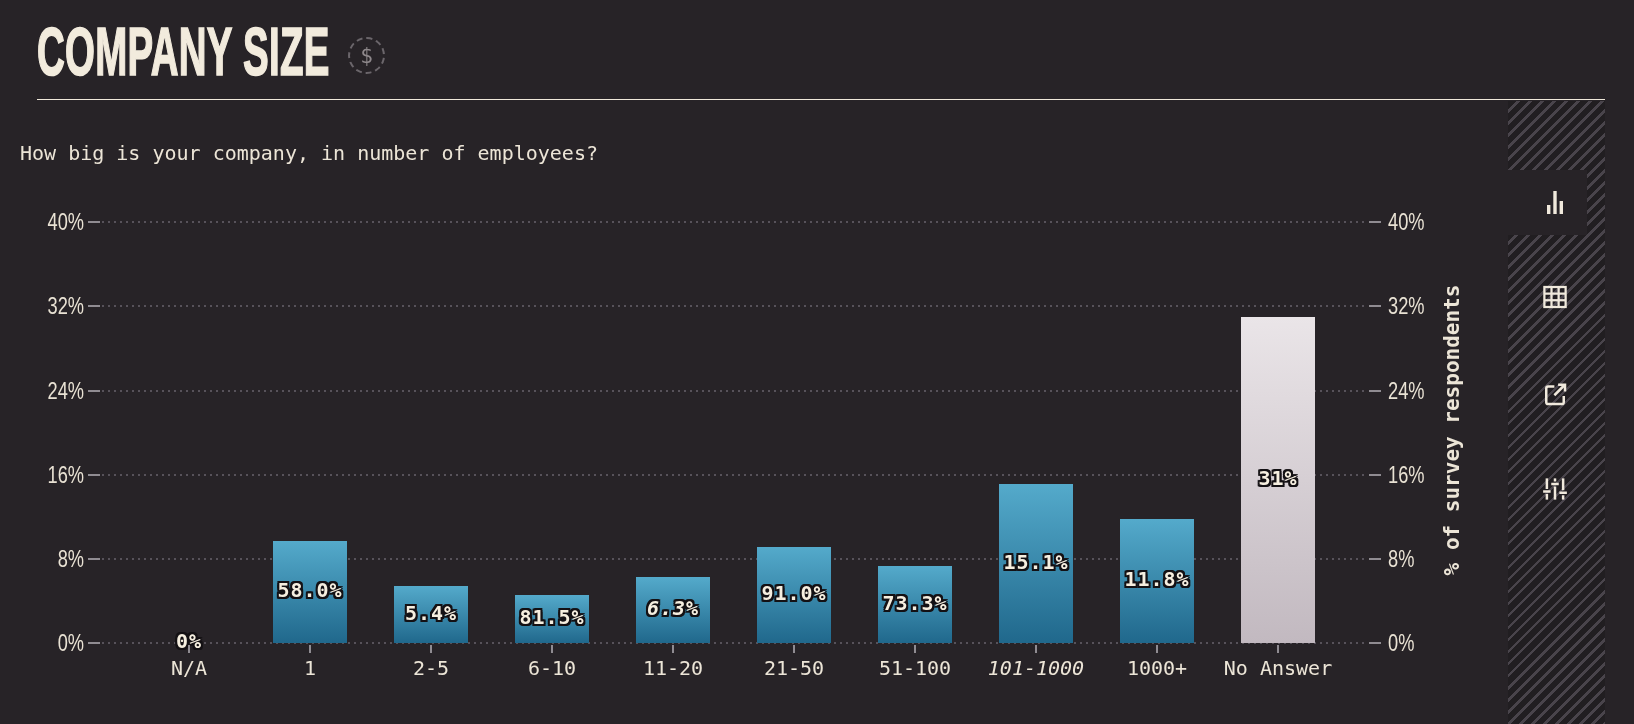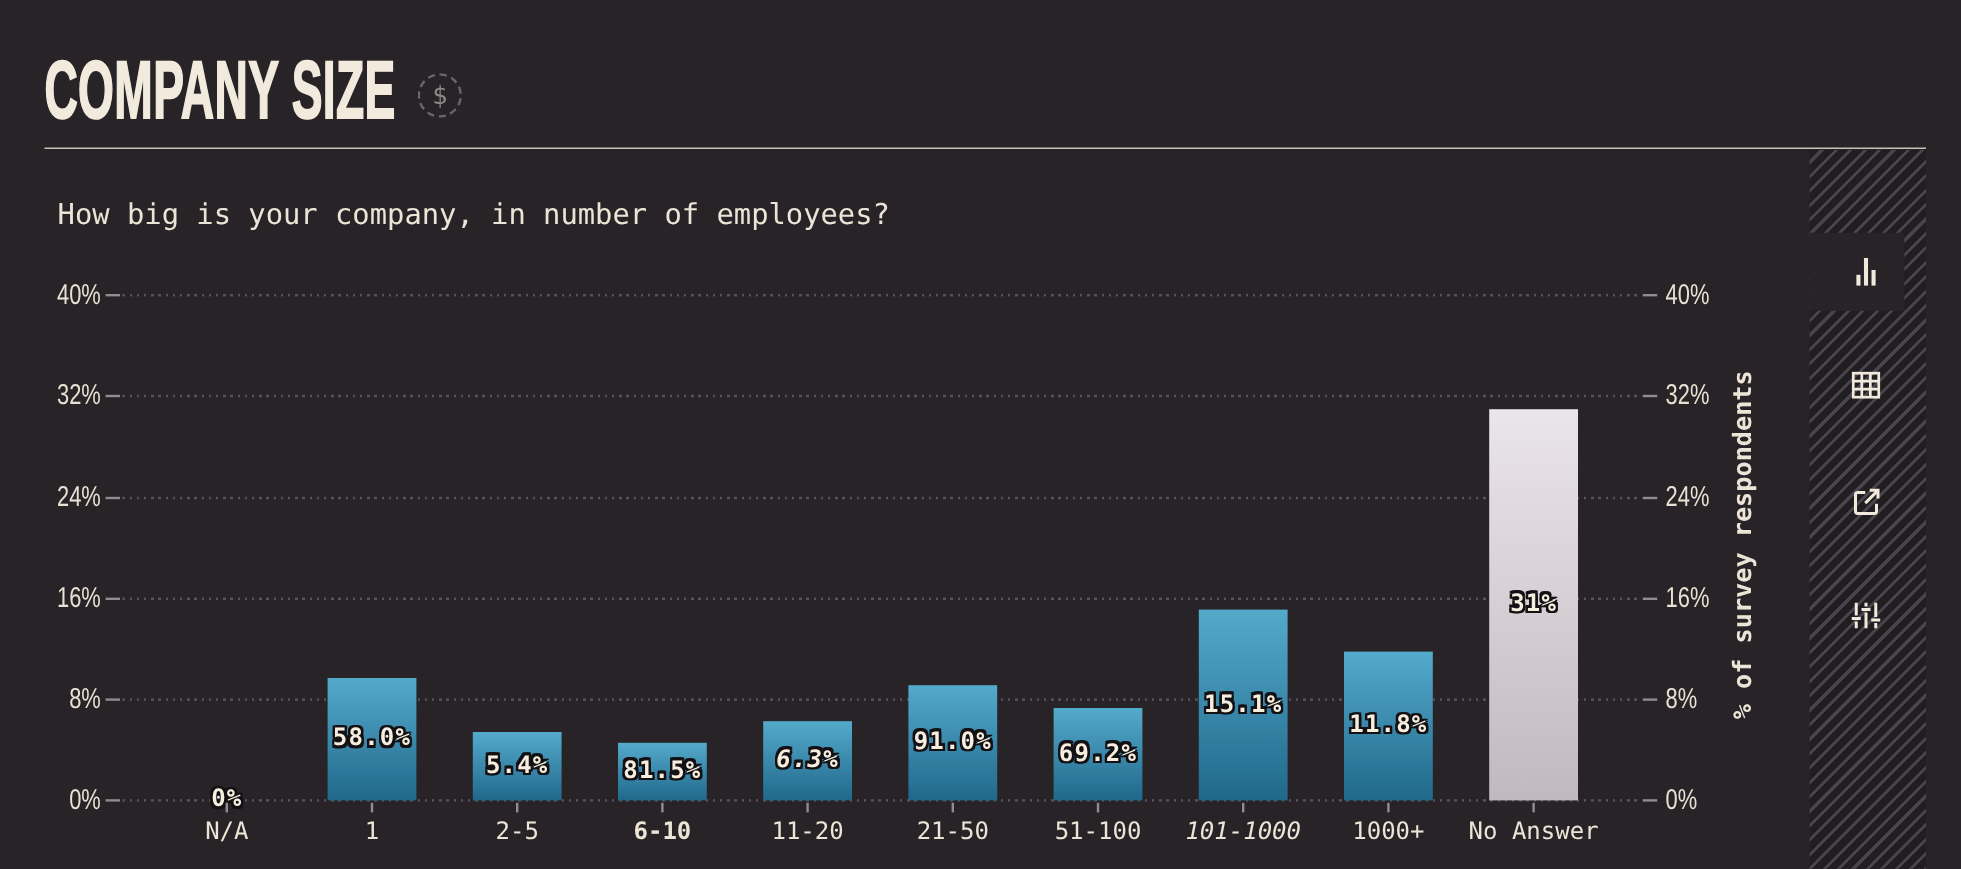--- a/index.html
+++ b/index.html
@@ -1,29 +1,29 @@
 <!DOCTYPE html>
 <html><head>
 <meta charset="utf-8">
 <style>
   html,body{margin:0;padding:0;background:#272327;}
   body{width:1634px;height:724px;overflow:hidden;position:relative;
        font-family:"DejaVu Sans Mono",monospace;}
-  #app{position:absolute;left:0;top:0;width:1634px;height:616px;margin-top:24px;}
+  #app{position:absolute;left:0;top:0;width:1634px;height:616px;}
 
   
   .title{position:absolute;left:37px;top:18px;white-space:nowrap;
          font-family:"Liberation Sans",sans-serif;font-weight:700;font-size:62px;line-height:62px;
          color:#f2ebdd;-webkit-text-stroke:1.5px #f2ebdd;letter-spacing:0.5px;
          transform:scale(0.62,1.10);transform-origin:left top;}
   .dollar-badge{position:absolute;left:348px;top:37px;width:37px;height:37px;box-sizing:border-box;
          border:2px dashed #6b666b;border-radius:50%;display:flex;align-items:center;justify-content:center;
          color:#8e888b;font-size:21px;}
   .rule{position:absolute;left:37px;top:99px;width:1568px;height:1px;background:#efe8da;}
-  .question{position:absolute;left:48px;top:141px;font-size:24px;color:#ece5d7;white-space:nowrap;}
+  .question{position:absolute;left:20px;top:141px;font-size:20px;color:#ece5d7;white-space:nowrap;}
 
   
   .grid-dots{position:absolute;height:2px;
          background-image:repeating-linear-gradient(90deg,#57525a 0 2px,transparent 2px 6px);}
   .grid-dash{position:absolute;height:2px;width:12px;background:#908c92;}
   .ylab{position:absolute;font-family:"Liberation Sans",sans-serif;font-size:24px;line-height:24px;
          color:#e9e2d4;white-space:nowrap;}
   .ylab.left{width:70px;text-align:right;transform:scaleX(0.76);transform-origin:right center;}
   .ylab.right{transform:scaleX(0.76);transform-origin:left center;}
   .bar{position:absolute;width:74px;}
@@ -95,31 +95,31 @@
       <div class="val" style="left: 235px; top: 578px;">58.0%</div>
       <div class="xtick" style="left: 309px; top: 645px;"></div>
       <div class="xlab" style="left: 220px; top: 656px;">1</div>
       <div class="bar" style="left: 394px; top: 586px; height: 57px; background: linear-gradient(rgb(84, 170, 203) 0%, rgb(32, 104, 140) 100%);"></div>
       <div class="val" style="left: 356px; top: 601px;">5.4%</div>
       <div class="xtick" style="left: 430px; top: 645px;"></div>
       <div class="xlab" style="left: 341px; top: 656px;">2-5</div>
       <div class="bar" style="left: 515px; top: 595px; height: 48px; background: linear-gradient(rgb(84, 170, 203) 0%, rgb(32, 104, 140) 100%);"></div>
       <div class="val" style="left: 477px; top: 605px;">81.5%</div>
       <div class="xtick" style="left: 551px; top: 645px;"></div>
-      <div class="xlab" style="left: 462px; top: 656px; font-weight: bold;">6-10</div>
+      <div class="xlab" style="left: 462px; top: 656px;">6-10</div>
       <div class="bar" style="left: 636px; top: 577px; height: 66px; background: linear-gradient(rgb(84, 170, 203) 0%, rgb(32, 104, 140) 100%);"></div>
       <div class="val" style="left: 598px; top: 596px; font-style: italic;">6.3%</div>
       <div class="xtick" style="left: 672px; top: 645px;"></div>
       <div class="xlab" style="left: 583px; top: 656px;">11-20</div>
       <div class="bar" style="left: 757px; top: 547px; height: 96px; background: linear-gradient(rgb(84, 170, 203) 0%, rgb(32, 104, 140) 100%);"></div>
       <div class="val" style="left: 719px; top: 581px;">91.0%</div>
       <div class="xtick" style="left: 793px; top: 645px;"></div>
       <div class="xlab" style="left: 704px; top: 656px;">21-50</div>
       <div class="bar" style="left: 878px; top: 566px; height: 77px; background: linear-gradient(rgb(84, 170, 203) 0%, rgb(32, 104, 140) 100%);"></div>
-      <div class="val" style="left: 840px; top: 591px;">69.2%</div>
+      <div class="val" style="left: 840px; top: 591px;">73.3%</div>
       <div class="xtick" style="left: 914px; top: 645px;"></div>
       <div class="xlab" style="left: 825px; top: 656px;">51-100</div>
       <div class="bar" style="left: 999px; top: 484px; height: 159px; background: linear-gradient(rgb(84, 170, 203) 0%, rgb(32, 104, 140) 100%);"></div>
       <div class="val" style="left: 961px; top: 550px;">15.1%</div>
       <div class="xtick" style="left: 1035px; top: 645px;"></div>
       <div class="xlab" style="left: 946px; top: 656px; font-style: italic;">101-1000</div>
       <div class="bar" style="left: 1120px; top: 519px; height: 124px; background: linear-gradient(rgb(84, 170, 203) 0%, rgb(32, 104, 140) 100%);"></div>
       <div class="val" style="left: 1082px; top: 567px;">11.8%</div>
       <div class="xtick" style="left: 1156px; top: 645px;"></div>
       <div class="xlab" style="left: 1067px; top: 656px;">1000+</div>

